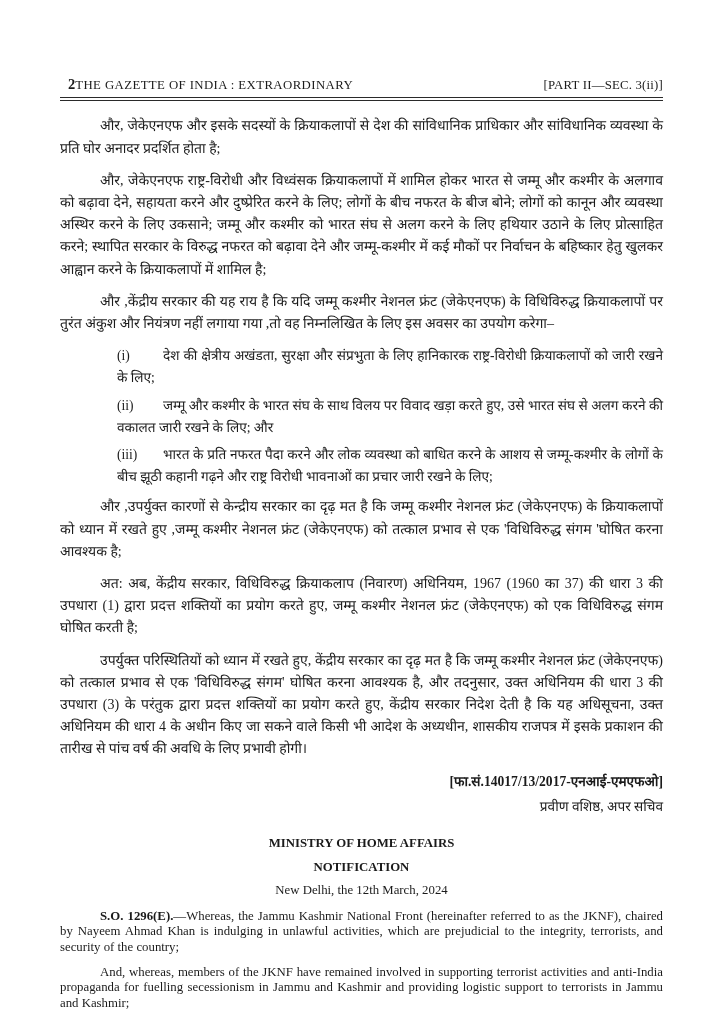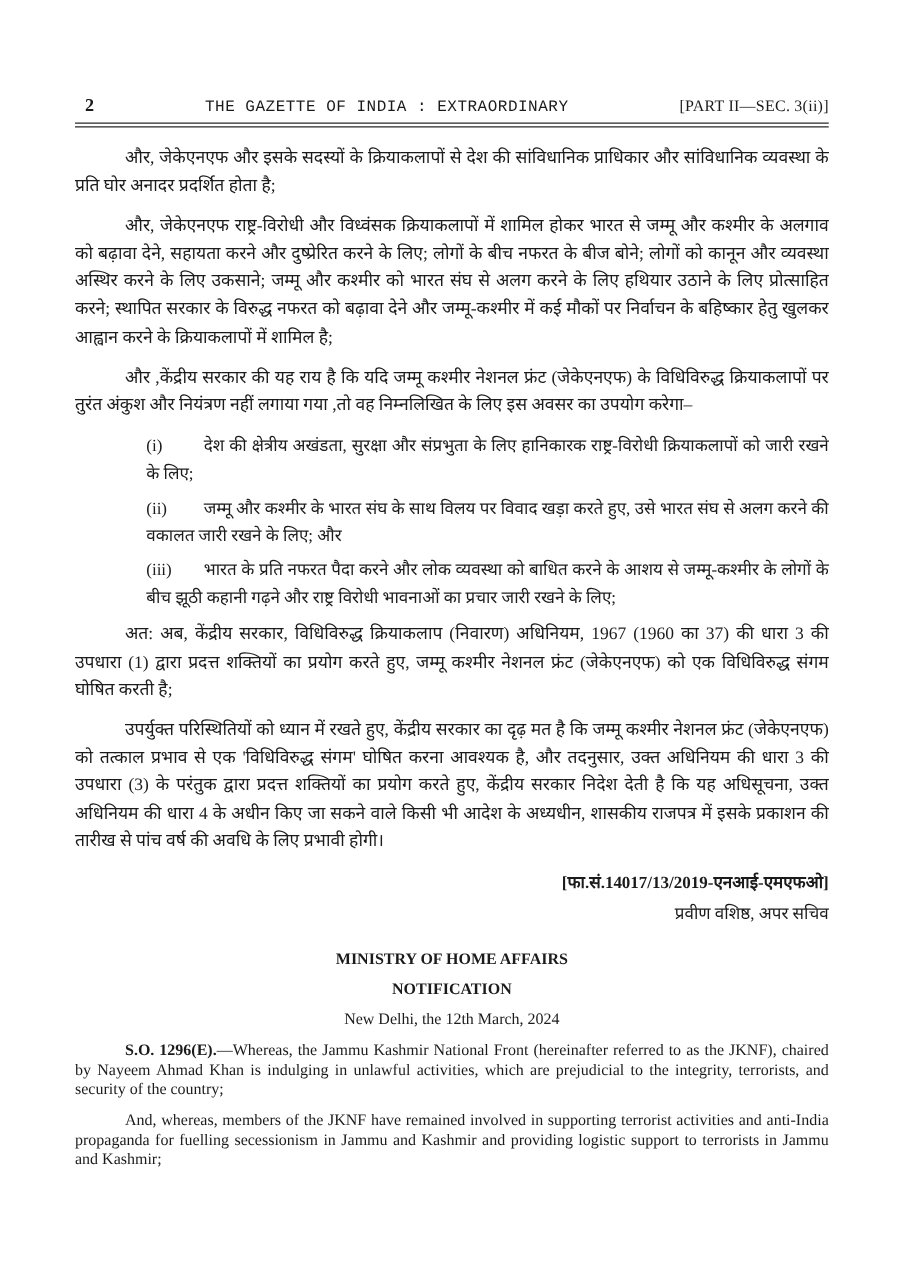--- a/index.html
+++ b/index.html
@@ -17,21 +17,21 @@
   }
   
   .page-header {
     display: flex;
     align-items: baseline;
     font-size: 12.8px;
     line-height: 18px;
     white-space: nowrap;
   }
   .page-num { font-weight: bold; font-size: 14.5px; margin-left: 8px; }
-  .header-title { flex: 1; text-align: center; letter-spacing: 0.4px; font-family: Liberation Mono, monospace; }
+  .header-title { flex: 1; text-align: left; letter-spacing: 0.4px; }
   .header-part { letter-spacing: 0.2px; margin-top: 36px; }
   .header-rule {
     margin-top: 3px;
     height: 2.4px;
     border-top: 1.7px solid #2a2a2a;
     border-bottom: 1px solid #2a2a2a;
   }
   
   main { margin-top: 14px; }
   p.hp {
@@ -100,26 +100,27 @@
         <span class="ilabel">(i)</span><span>देश की क्षेत्रीय अखंडता, सुरक्षा और संप्रभुता के लिए हानिकारक राष्ट्र-विरोधी क्रियाकलापों को जारी रखने के लिए;</span>
       </div>
       <div class="item">
         <span class="ilabel">(ii)</span><span>जम्मू और कश्मीर के भारत संघ के साथ विलय पर विवाद खड़ा करते हुए, उसे भारत संघ से अलग करने की वकालत जारी रखने के लिए; और</span>
       </div>
       <div class="item">
         <span class="ilabel">(iii)</span><span>भारत के प्रति नफरत पैदा करने और लोक व्यवस्था को बाधित करने के आशय से जम्मू-कश्मीर के लोगों के बीच झूठी कहानी गढ़ने और राष्ट्र विरोधी भावनाओं का प्रचार जारी रखने के लिए;</span>
       </div>
     </div>
 
+    <p class="hp">और ,उपर्युक्त कारणों से केन्द्रीय सरकार का दृढ़ मत है कि जम्मू कश्मीर नेशनल फ्रंट (जेकेएनएफ) के क्रियाकलापों को ध्यान में रखते हुए ,जम्मू कश्मीर नेशनल फ्रंट (जेकेएनएफ) को तत्काल प्रभाव से एक 'विधिविरुद्ध संगम 'घोषित करना आवश्यक है;</p>
 
     <p class="hp">अत: अब, केंद्रीय सरकार, विधिविरुद्ध क्रियाकलाप (निवारण) अधिनियम, 1967 (1960 का 37) की धारा 3 की उपधारा (1) द्वारा प्रदत्त शक्तियों का प्रयोग करते हुए, जम्मू कश्मीर नेशनल फ्रंट (जेकेएनएफ) को एक विधिविरुद्ध संगम घोषित करती है;</p>
 
     <p class="hp">उपर्युक्त परिस्थितियों को ध्यान में रखते हुए, केंद्रीय सरकार का दृढ़ मत है कि जम्मू कश्मीर नेशनल फ्रंट (जेकेएनएफ) को तत्काल प्रभाव से एक 'विधिविरुद्ध संगम' घोषित करना आवश्यक है, और तदनुसार, उक्त अधिनियम की धारा 3 की उपधारा (3) के परंतुक द्वारा प्रदत्त शक्तियों का प्रयोग करते हुए, केंद्रीय सरकार निदेश देती है कि यह अधिसूचना, उक्त अधिनियम की धारा 4 के अधीन किए जा सकने वाले किसी भी आदेश के अध्यधीन, शासकीय राजपत्र में इसके प्रकाशन की तारीख से पांच वर्ष की अवधि के लिए प्रभावी होगी।</p>
 
-    <p class="right-line file-no">[फा.सं.14017/13/2019-एनआई-एमएफओ]</p>
+    <p class="right-line file-no">[फा.सं.14017/13/2017-एनआई-एमएफओ]</p>
     <p class="right-line">प्रवीण वशिष्ठ, अपर सचिव</p>
 
     <p class="e-center bold ministry">MINISTRY OF HOME AFFAIRS</p>
     <p class="e-center bold">NOTIFICATION</p>
     <p class="e-center">New Delhi, the 12th March, 2024</p>
 
     <p class="ep"><span class="lead">S.O. 1296(E).</span><span>—Whereas, the Jammu Kashmir National Front (hereinafter referred to as the JKNF), chaired by Nayeem Ahmad Khan is indulging in unlawful activities, which are prejudicial to the integrity, terrorists, and security of the country;</span></p>
 
     <p class="ep">And, whereas, members of the JKNF have remained involved in supporting terrorist activities and anti-India propaganda for fuelling secessionism in Jammu and Kashmir and providing logistic support to terrorists in Jammu and Kashmir;</p>
 

